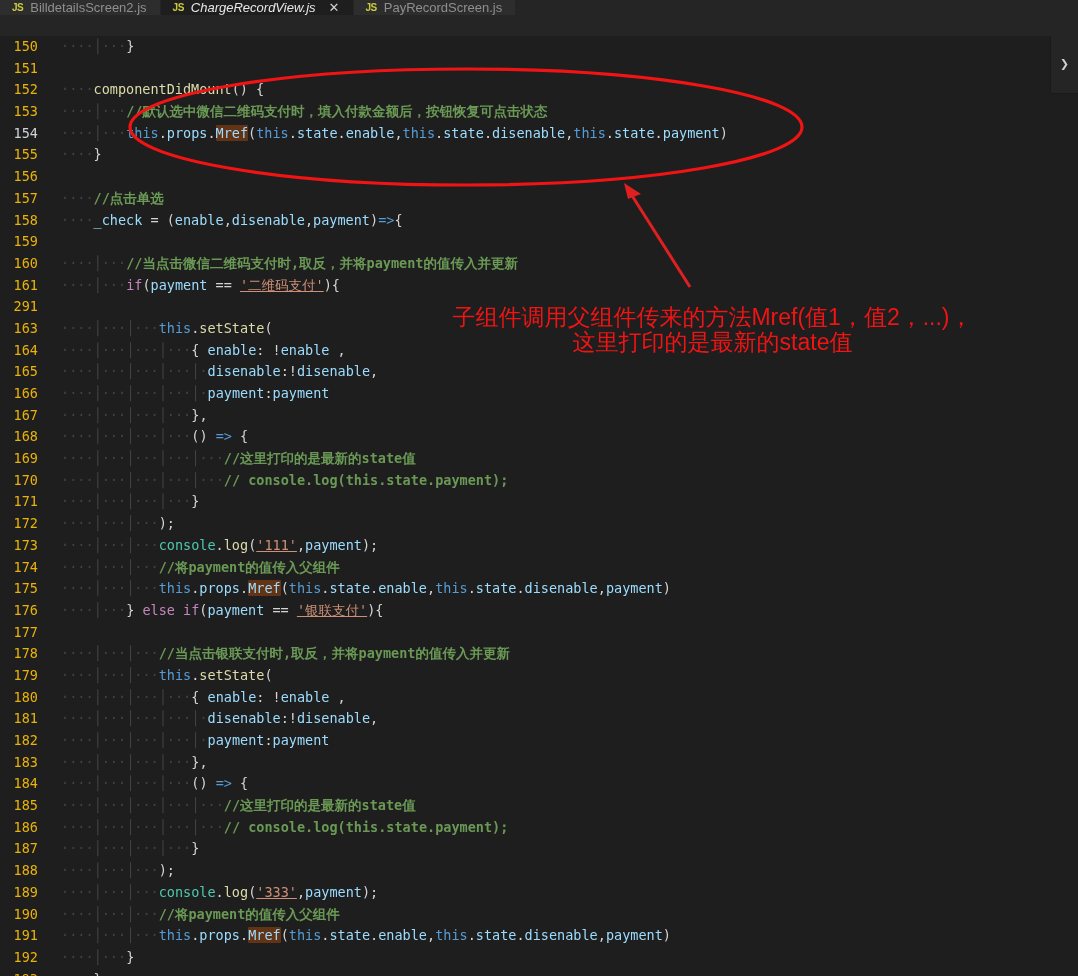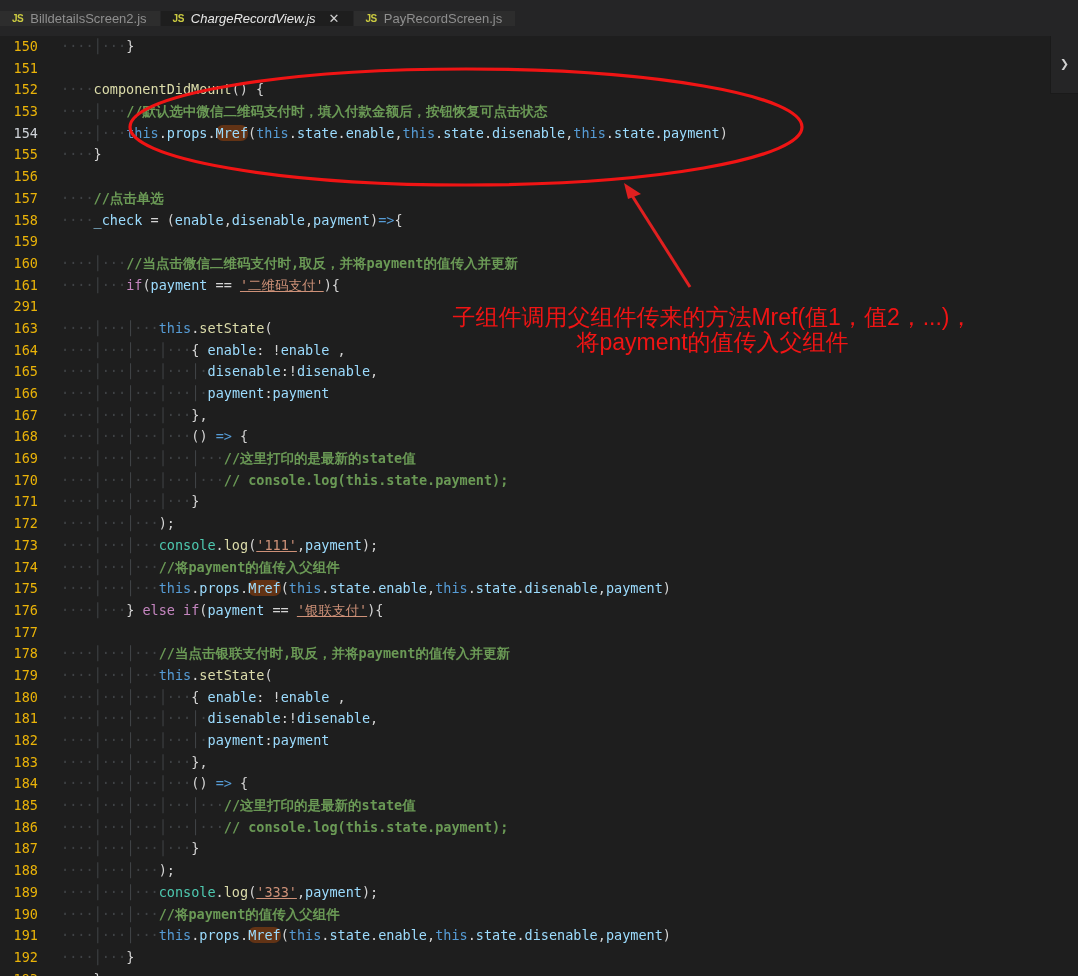--- a/index.html
+++ b/index.html
@@ -4,21 +4,21 @@
 <style>
   * { margin:0; padding:0; box-sizing:border-box; }
   html,body {
     width:1078px; height:976px;
     background:#1e1e1e; overflow:hidden;
     font-family:"DejaVu Sans Mono", monospace;
   }
   
   #tabbar {
     position:absolute; top:0; left:0; width:1078px; height:36px;
-    background:#252526; display:flex; align-items:center;
+    background:#252526; display:flex; align-items:flex-start;
   }
   .tab {
     display:flex; align-items:center; gap:7px;
     padding:0 13px 0 12px;
     background:#2d2d2d; color:#8f8f8f;
     font-family:"Liberation Sans", sans-serif; font-size:13px;
     border-right:1px solid #252526; white-space:nowrap;
     position:relative;
   }
   .tab.active { background:#1e1e1e; color:#e7e7e7; font-style:italic; }
@@ -51,21 +51,21 @@
   .code { position:relative; padding-left:9px; color:#d4d4d4; }
 
   
   .kw      { color:#c586c0; }   
   .blu     { color:#569cd6; }   
   .var     { color:#9cdcfe; }   
   .fn      { color:#dcdcaa; }   
   .str     { color:#ce9178;text-decoration:underline; }   
   .cmt     { color:#6a9955;font-weight:bold; }   
   .teal    { color:#4ec9b0; }   
-  .hl      { background:#623315; color:#9cdcfe; border-radius:7px; }
+  .hl      { background:#623315; color:#9cdcfe; border-radius:1px; }
   .ws      { color:#3f4245; }   
   .guide   { color:#3f4245; }
 
   
   #annot {
     position:absolute; top:0; left:0; width:1078px; height:976px;
     pointer-events:none;
   }
   #annot-text {
     position:absolute; left:440px; top:305px; width:545px;
@@ -157,14 +157,14 @@
 </div>
 
 <svg id="annot" viewBox="0 0 1078 976">
   <ellipse cx="466" cy="127" rx="336" ry="58" fill="none" stroke="#f01414" stroke-width="3.2"></ellipse>
   <line x1="690" y1="287" x2="631" y2="194" stroke="#e02020" stroke-width="3"></line>
   <polygon points="624,183 641,194 628,199" fill="#e02020"></polygon>
 </svg>
 
 <div id="annot-text">
   <div>子组件调用父组件传来的方法Mref(值1，值2，...)，</div>
-  <div>将payment的值传入父组件</div>
+  <div>这里打印的是最新的state值</div>
 </div>
 
 </body></html>

